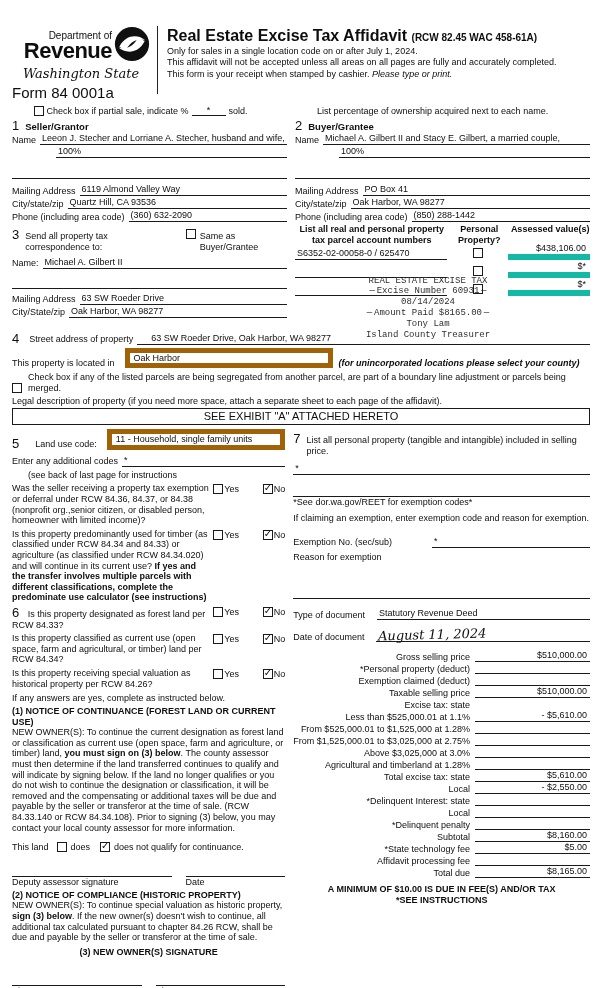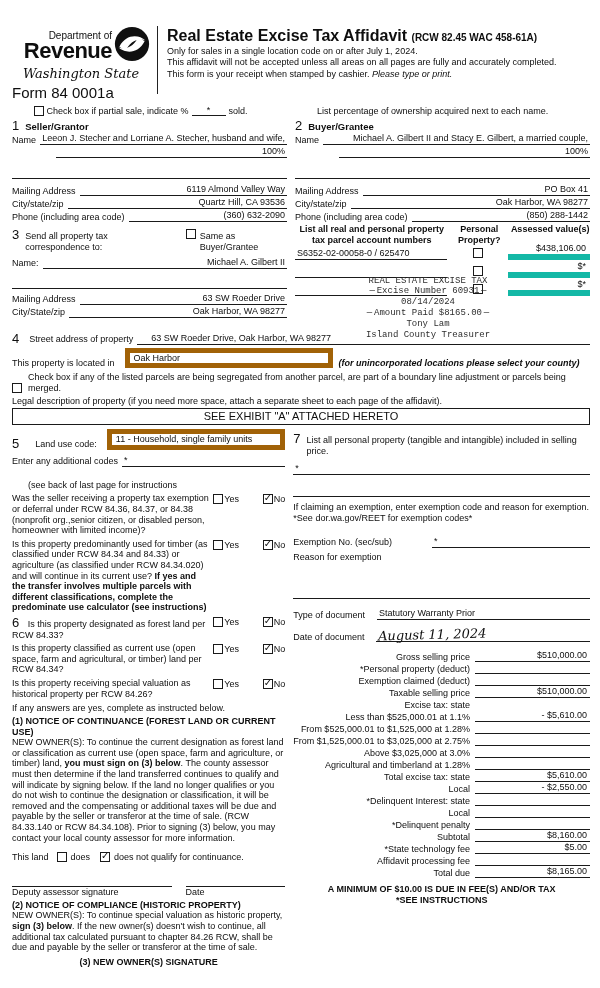--- a/index.html
+++ b/index.html
@@ -4,21 +4,21 @@
 <style>
   html,body { margin:0; padding:0; background:#e8e8e8; }
   .page {
     position:relative; width:600px; height:988px; margin:0 auto;
     background:#ffffff; color:#0e0e0e; overflow:hidden; box-sizing:border-box;
     font-family:"Liberation Sans","DejaVu Sans",sans-serif; font-size:9px; line-height:1.18;
     padding:26px 10px 0 12px;
   }
   .row { display:flex; align-items:flex-end; }
   .lbl { white-space:nowrap; }
-  .fill { flex:1; border-bottom:1px solid #1a1a1a; margin-left:4px; min-height:11px; padding:0 2px;text-align:right; }
+  .fill { flex:1; border-bottom:1px solid #1a1a1a; margin-left:4px; min-height:11px; padding:0 2px; }
   .b { font-weight:bold; }
   .i { font-style:italic; }
   .cb { display:inline-block; width:8px; height:8px; border:1px solid #1a1a1a; background:#fff;
         position:relative; vertical-align:-1px; flex:0 0 auto; }
   .cb.on::after { content:"\2713"; position:absolute; left:0px; top:-3px; font-size:10px; font-weight:bold; }
   
   .hdr { display:flex; }
   .hdr-left { width:138px; }
   .dor { display:flex; align-items:center; justify-content:flex-end; }
   .dor-text { text-align:right; margin-right:2px; }
@@ -250,21 +250,21 @@
     <div class="col-l">
       <div class="frow">
         <span class="sec-num">5</span>
         <span class="lbl" style="margin-left:10px;">Land use code:</span>
         <span class="boxed" style="margin-left:10px; flex:1;">11 - Household, single family units</span>
       </div>
       <div class="frow" style="margin-top:4px;">
         <span class="lbl">Enter any additional codes</span>
         <span class="fill" style="text-align:left;">*</span>
       </div>
-      <div style="margin-top:13px;padding-left:16px;">(see back of last page for instructions</div>
+      <div style="margin-top:3px;padding-left:16px;">(see back of last page for instructions</div>
 
       <div class="qrow">
         <div class="qtext">Was the seller receiving a property tax exemption or deferral under RCW 84.36, 84.37, or 84.38 (nonprofit org.,senior citizen, or disabled person, homeowner with limited income)?</div>
         <div class="yn">
           <span class="ynitem">
               <span class="cb"></span>
               <span>Yes</span>
             </span>
           <span class="ynitem">
               <span class="cb on"></span>
@@ -374,32 +374,32 @@
 
     <div class="col-r">
       <div class="sec-head">
         <span class="sec-num">7</span>
         <span>List all personal property (tangible and intangible) included in selling price.</span>
       </div>
       <div class="frow" style="margin-top:6px;">
         <span class="fill" style="margin-left:0; text-align:left;">*</span>
       </div>
       <div class="blankline" style="margin-top:9px;"></div>
+      <div>*See dor.wa.gov/REET for exemption codes*</div>
       <div style="margin-top:5px;">If claiming an exemption, enter exemption code and reason for exemption.</div>
-      <div>*See dor.wa.gov/REET for exemption codes*</div>
       <div class="frow" style="margin-top:11px;">
         <span class="lbl">Exemption No. (sec/sub)</span>
         <span class="fill" style="margin-left:40px; text-align:left;">*</span>
       </div>
       <div style="margin-top:4px;">Reason for exemption</div>
       <div class="blankline" style="margin-top:24px;"></div>
 
       <div class="frow" style="margin-top:8px;">
         <span class="lbl">Type of document</span>
-        <span class="fill" style="margin-left:12px; text-align:left;">Statutory Warranty Prior</span>
+        <span class="fill" style="margin-left:12px; text-align:left;">Statutory Revenue Deed</span>
       </div>
       <div class="frow" style="margin-top:6px; height:16px;">
         <span class="lbl">Date of document</span>
         <span class="fill" style="margin-left:12px; text-align:left;">
           <span class="hw">August 11, 2024</span>
         </span>
       </div>
 
       <div style="margin-top:8px;">
         <div class="taxrow">

